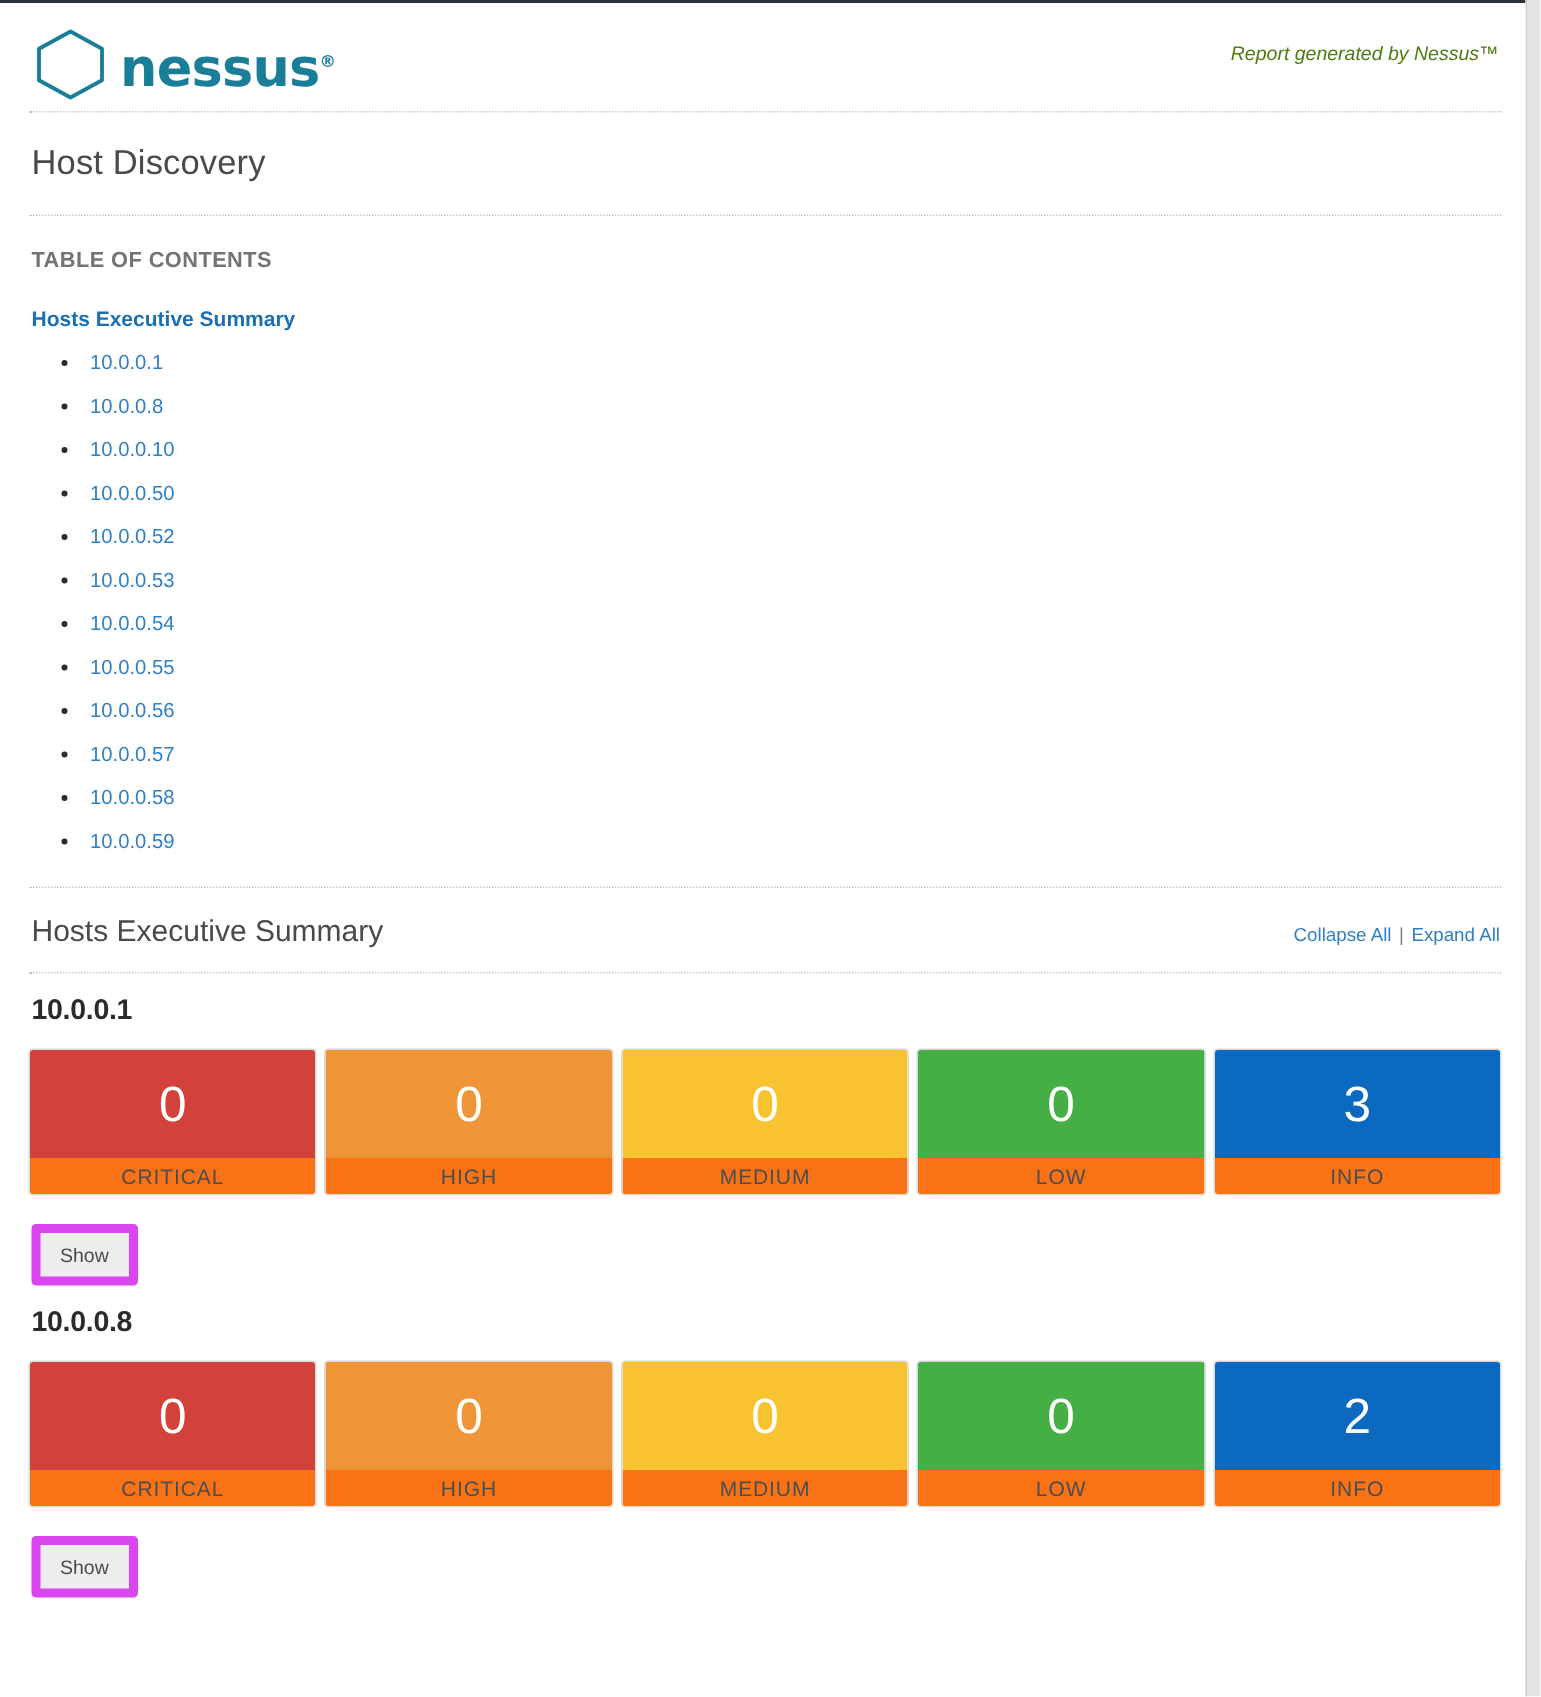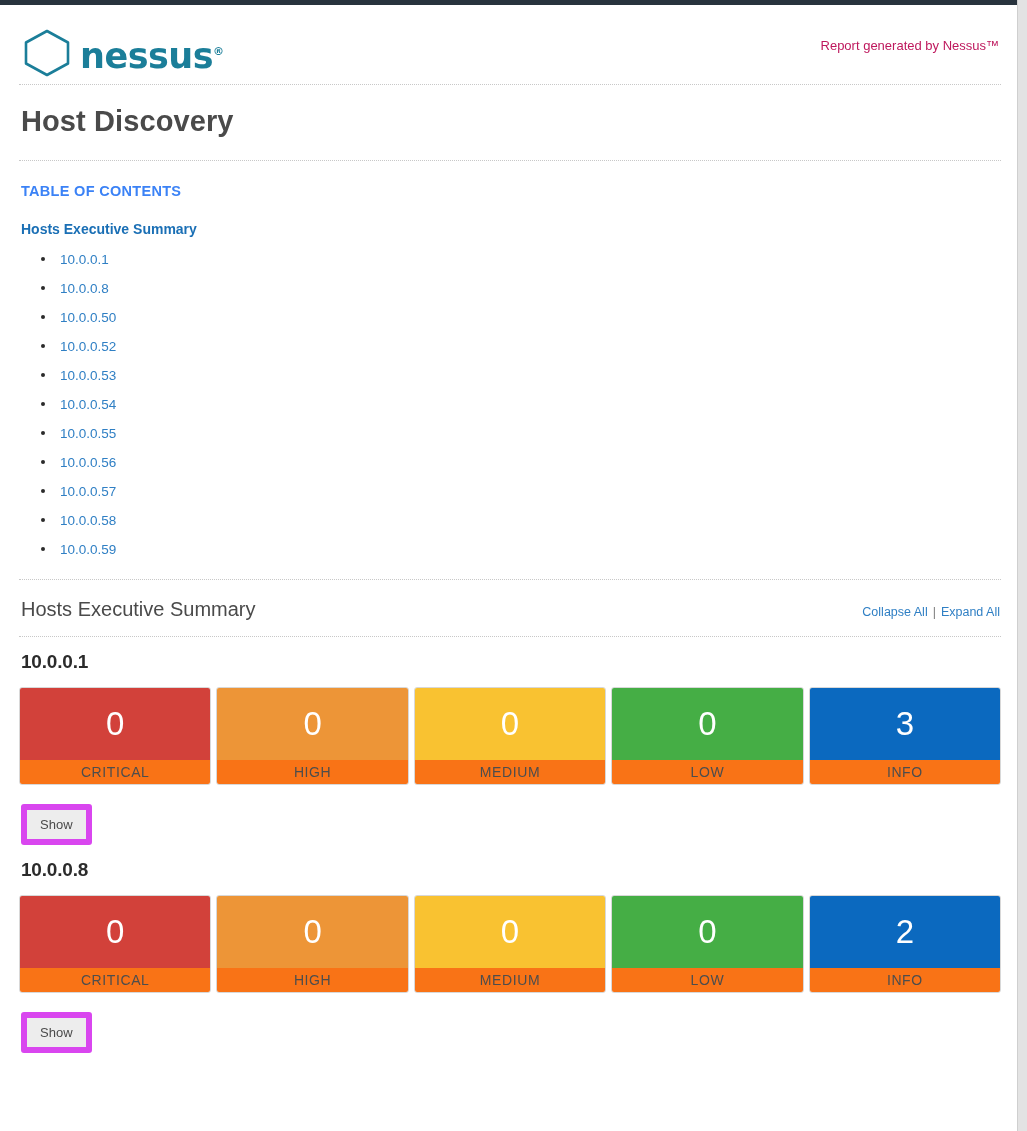--- a/index.html
+++ b/index.html
@@ -31,21 +31,21 @@
     top: 0; right: 0;
     width: 10px;
     height: 1131px;
     background: #e3e3e3;
     border-left: 1px solid #cfcfcf;
     box-sizing: border-box;
   }
 
   .page {
     position: absolute;
-    top: 12px; left: 0;
+    top: 2px; left: 0;
     width: 1017px;
     height: 1040px;
     background: #ffffff;
     box-sizing: border-box;
   }
 
   .inner {
     padding: 0 16px 0 19px;
   }
 
@@ -74,55 +74,56 @@
     position: relative;
     top: 1px;
   }
   .logo-tm {
     font-size: 11px;
     vertical-align: super;
     color: #1b7e99;
   }
   .gen-by {
     font-size: 13px;
-    color: #be185d;
+    color: #4d7c0f;
     padding-top: 13px;
     padding-right: 2px;
     font-family: "Liberation Sans", sans-serif;
+    font-style: italic;
   }
 
   .divider {
     border: 0;
     border-top: 1px dotted #c8c8c8;
     margin: 0;
     height: 0;
   }
 
   
   .report-title-block { padding: 20px 0 18px 2px; }
   .report-title {
-    font-size: 29px;
-    font-weight: bold;
+    font-size: 23px;
+    font-weight: normal;
     color: #4a4a4a;
     margin: 0 0 4px 0;
     line-height: 1.15;
     letter-spacing: 0.1px;
   }
   .report-date {
     font-size: 13px;
     color: #4c4c4c;
     margin: 0;
   }
 
   
   .toc { padding: 22px 0 16px 2px; }
   .toc-heading {
     font-size: 14.5px;
     font-weight: bold;
-    color: #3b82f6;
+    color: #737373;
     letter-spacing: 0.3px;
     margin: 0 0 22px 0;
   }
   .toc-section-link {
     font-size: 14px;
     font-weight: bold;
     color: #1a6fb5;
     text-decoration: none;
     display: block;
     margin-bottom: 7px;
@@ -259,20 +260,21 @@
     </div>
 
     <hr class="divider">
 
     <div class="toc">
       <div class="toc-heading">TABLE OF CONTENTS</div>
       <a class="toc-section-link" href="#">Hosts Executive Summary</a>
       <ul class="toc-list" id="toc-list">
       <li><a class="toc-item-link" href="#">10.0.0.1</a></li>
           <li><a class="toc-item-link" href="#">10.0.0.8</a></li>
+          <li><a class="toc-item-link" href="#">10.0.0.10</a></li>
           <li><a class="toc-item-link" href="#">10.0.0.50</a></li>
           <li><a class="toc-item-link" href="#">10.0.0.52</a></li>
           <li><a class="toc-item-link" href="#">10.0.0.53</a></li>
           <li><a class="toc-item-link" href="#">10.0.0.54</a></li>
           <li><a class="toc-item-link" href="#">10.0.0.55</a></li>
           <li><a class="toc-item-link" href="#">10.0.0.56</a></li>
           <li><a class="toc-item-link" href="#">10.0.0.57</a></li>
           <li><a class="toc-item-link" href="#">10.0.0.58</a></li>
           <li><a class="toc-item-link" href="#">10.0.0.59</a></li>
         </ul>

